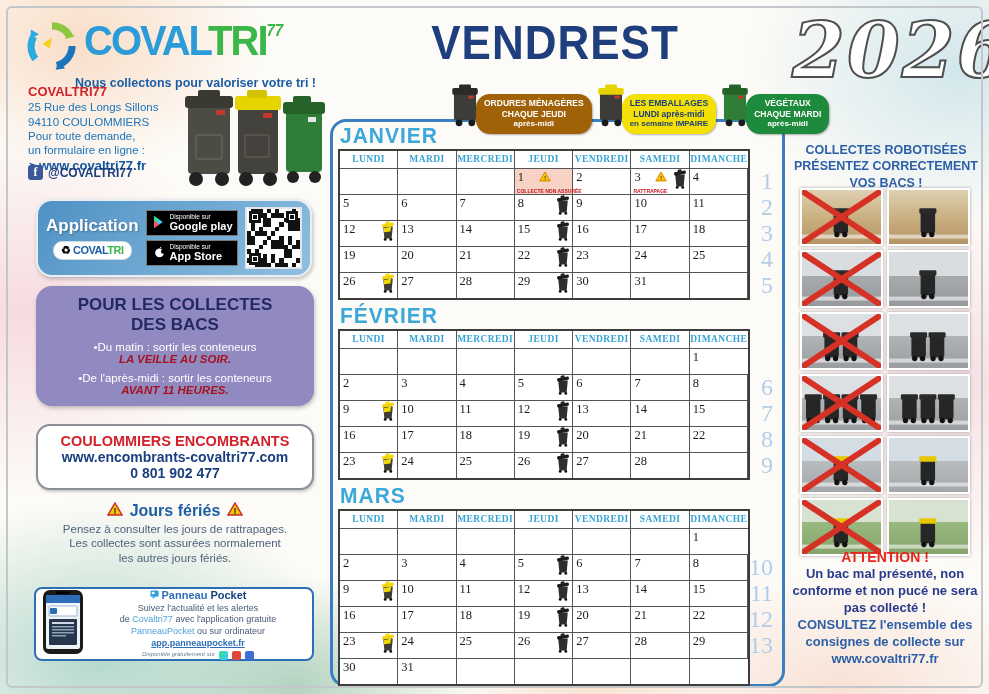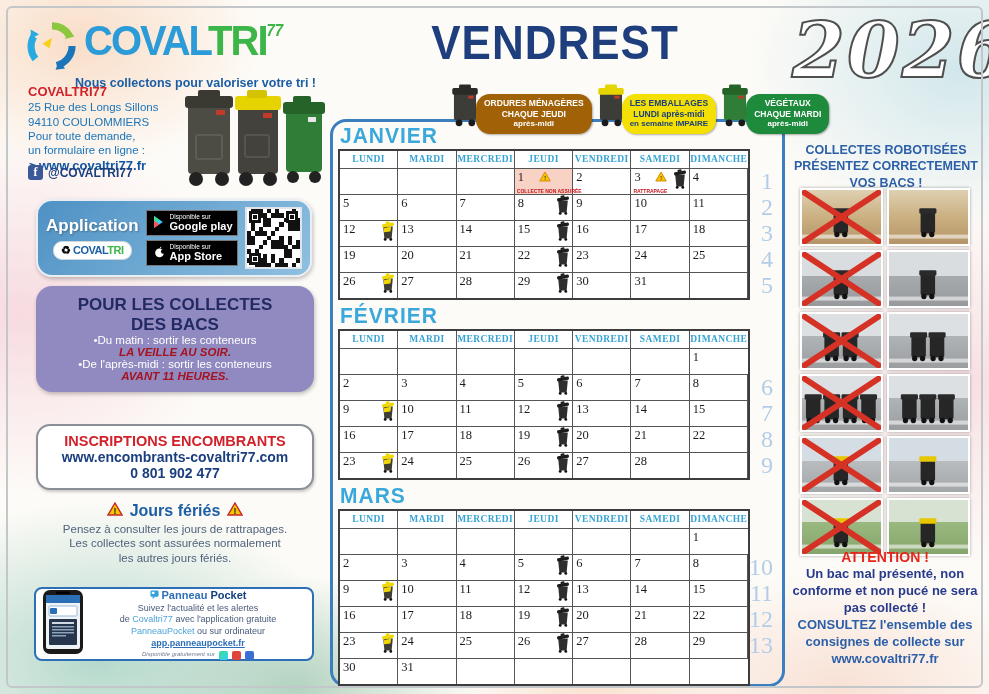--- a/index.html
+++ b/index.html
@@ -49,21 +49,21 @@
   .store-txt .big{font-size:11px;font-weight:bold;display:block;line-height:1.15;white-space:nowrap;}
   .qr{width:58px;height:58px;background:#fff;border:2px solid #dfe5ea;display:grid;
     grid-template-columns:repeat(13,1fr);grid-template-rows:repeat(13,1fr);position:relative;}
   .qr div.on{background:#111;}
   .qr .finder{position:absolute;width:12px;height:12px;border:3px solid #111;background:#fff;box-sizing:border-box;}
   .qr .finder::after{content:"";position:absolute;inset:1px;background:#111;}
   
   .purple-box{left:36px;top:286px;width:278px;border-radius:16px;background:#918ac1;
     box-shadow:1px 2px 4px rgba(0,0,0,.25);padding:9px 6px 10px;box-sizing:border-box;text-align:center;}
   .purple-title{color:#232a63;font-weight:bold;font-size:17px;line-height:1.15;}
-  .purple-line{color:#fff;font-size:11.5px;}
+  .purple-line{color:#fff;font-size:11.5px;margin-top:7px;}
   .purple-em{color:#a61320;font-weight:bold;font-style:italic;font-size:11.5px;}
   
   .insc-box{left:36px;top:424px;width:278px;background:#fff;border:2px solid #8a9095;border-radius:14px;
     box-shadow:1px 2px 3px rgba(0,0,0,.2);padding:7px 4px;box-sizing:border-box;text-align:center;}
   .insc-title{color:#d12229;font-weight:bold;font-size:14.5px;}
   .insc-url,.insc-tel{color:#1b3f7e;font-weight:bold;font-size:14px;}
   
   .feries{left:22px;top:502px;width:306px;text-align:center;}
   .feries-title{color:#1b5ea6;font-weight:bold;font-size:16px;display:flex;align-items:center;justify-content:center;gap:7px;}
   .feries-sub{color:#1b3f7e;font-weight:bold;font-size:12px;margin-top:2px;}
@@ -399,21 +399,21 @@
 
 <div class="abs purple-box">
   <div class="purple-title"><span>POUR LES COLLECTES</span><br><span>DES BACS</span></div>
   <div class="purple-line">•Du matin : sortir les conteneurs</div>
   <div class="purple-em">LA VEILLE AU SOIR.</div>
   <div class="purple-line">•De l'après-midi : sortir les conteneurs</div>
   <div class="purple-em">AVANT 11 HEURES.</div>
 </div>
 
 <div class="abs insc-box">
-  <div class="insc-title">INSCRIPTIONS ENCOMBRANTS</div>
+  <div class="insc-title">COULOMMIERS ENCOMBRANTS</div>
   <div class="insc-url">www.encombrants-covaltri77.com</div>
   <div class="insc-tel">0 801 902 477</div>
 </div>
 
 <div class="abs feries">
   <div class="feries-title">
     <span><svg width="16" height="14" viewBox="0 0 16 14">
           <polygon points="8,1 15,13 1,13" fill="#f7c600" stroke="#c62828" stroke-width="1.4"></polygon>
           <text x="8" y="11.5" font-size="9" font-weight="bold" text-anchor="middle" fill="#222">!</text>
         </svg></span>

